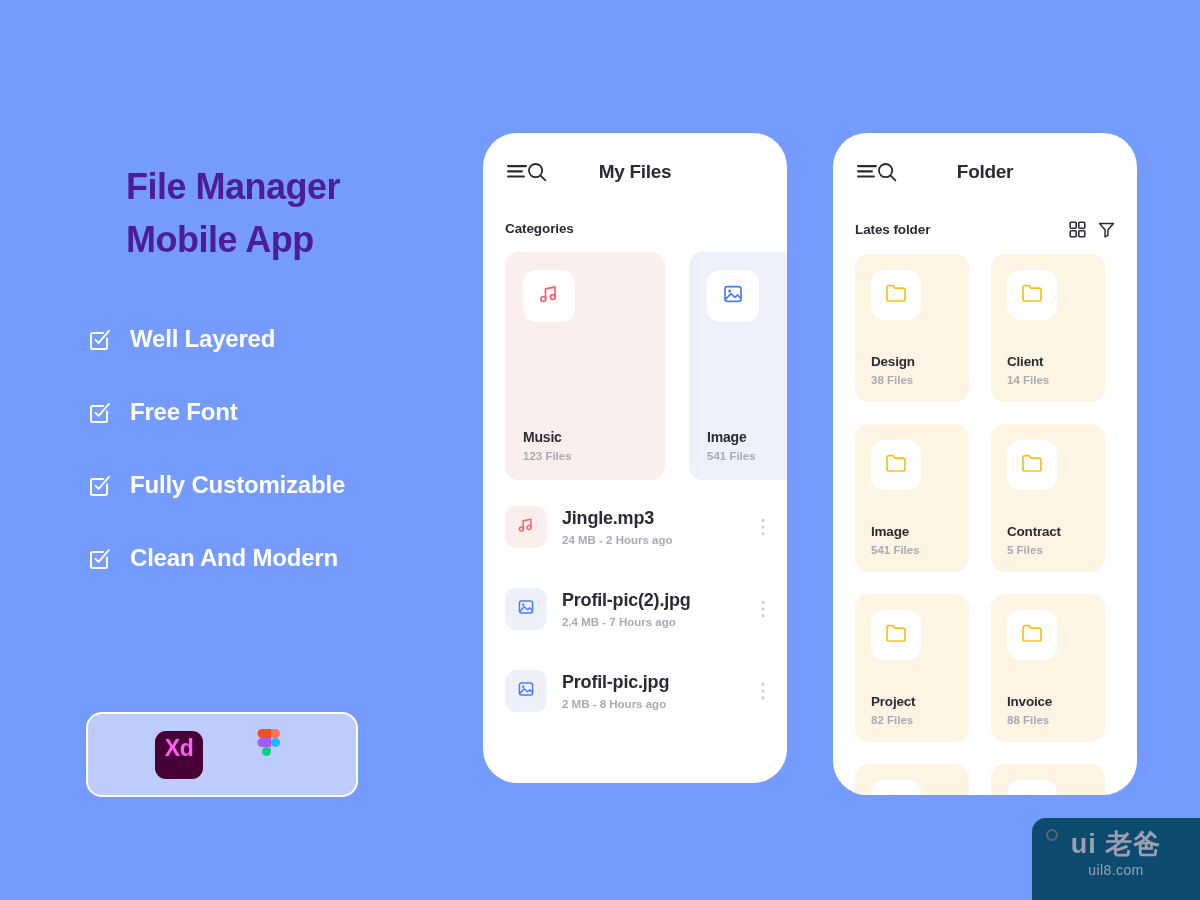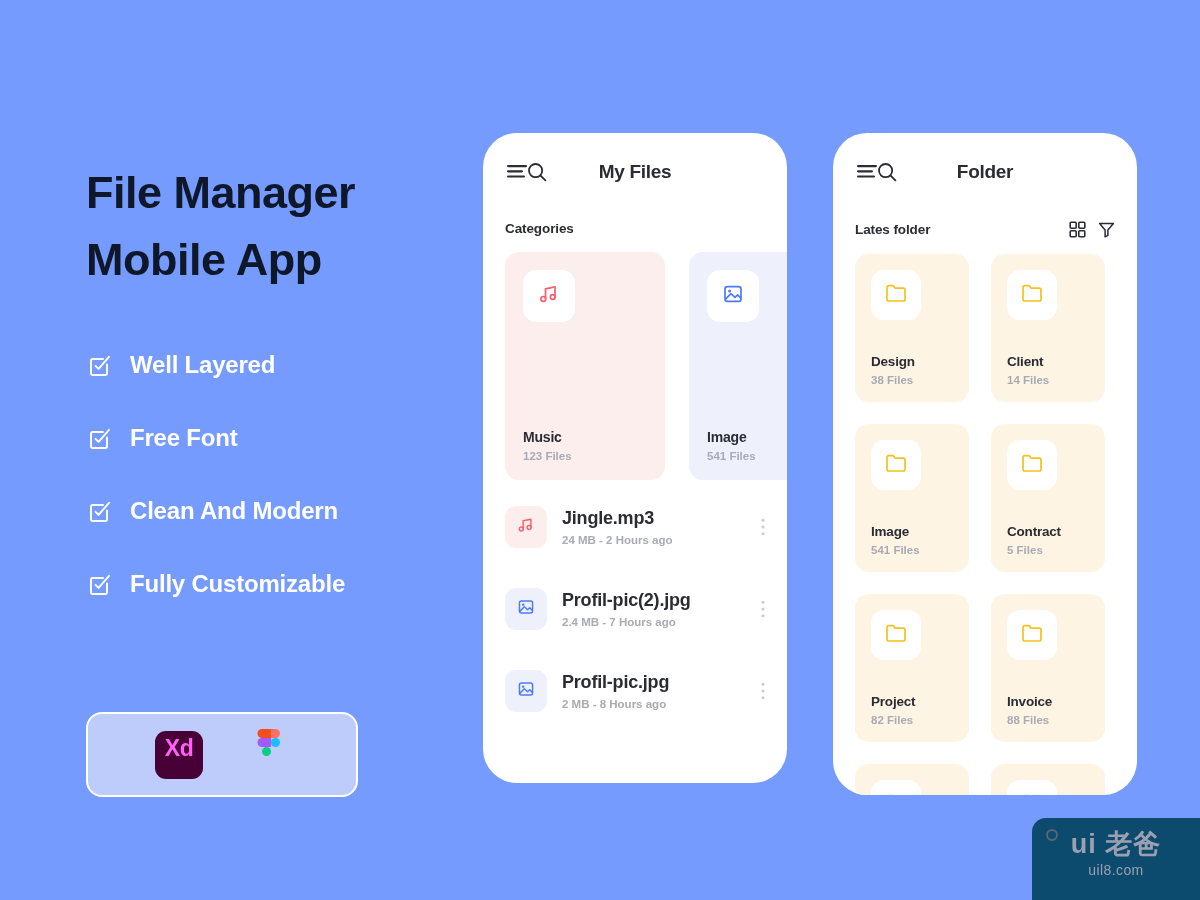--- a/index.html
+++ b/index.html
@@ -14,25 +14,26 @@
     background: #749bfd;
   }
 
   
   .promo {
     position: absolute;
     left: 86px; top: 160px;
     width: 380px;
   }
   .promo-title {
-    color: #0f172a;
-    font-size: 45px;
+    color: #4c1d95;
+    font-size: 36px;
     font-weight: bold;
     line-height: 1.48;
     letter-spacing: -0.5px;
+    margin-left: 40px;
   }
   .features {
     margin-top: 58px;
     display: flex;
     flex-direction: column;
     gap: 45px;
   }
   .feature {
     display: flex;
     align-items: center;
@@ -273,30 +274,30 @@
         </span>
         <span class="feature-label">Free Font</span>
       </div>
       <div class="feature">
         <span>
           <svg class="check-icon" viewBox="0 0 26 26" fill="none">
             <path d="M21 12.5V21.2C21 22.2 20.2 23 19.2 23H6.8C5.8 23 5 22.2 5 21.2V8.8C5 7.8 5.8 7 6.8 7H17" stroke="#ffffff" stroke-width="1.9" stroke-linecap="round"></path>
             <path d="M9.5 13.8L12.6 16.9L23 4.8" stroke="#ffffff" stroke-width="1.9" stroke-linecap="round" stroke-linejoin="round"></path>
           </svg>
         </span>
-        <span class="feature-label">Clean And Modern</span>
+        <span class="feature-label">Fully Customizable</span>
       </div>
       <div class="feature">
         <span>
           <svg class="check-icon" viewBox="0 0 26 26" fill="none">
             <path d="M21 12.5V21.2C21 22.2 20.2 23 19.2 23H6.8C5.8 23 5 22.2 5 21.2V8.8C5 7.8 5.8 7 6.8 7H17" stroke="#ffffff" stroke-width="1.9" stroke-linecap="round"></path>
             <path d="M9.5 13.8L12.6 16.9L23 4.8" stroke="#ffffff" stroke-width="1.9" stroke-linecap="round" stroke-linejoin="round"></path>
           </svg>
         </span>
-        <span class="feature-label">Fully Customizable</span>
+        <span class="feature-label">Clean And Modern</span>
       </div>
     </div>
   </div>
 
   <div class="tools-badge">
     <div class="xd-logo">
       <span>Xd</span>
     </div>
     <span>
       <svg class="figma-logo" viewBox="0 0 36 52" fill="none">

